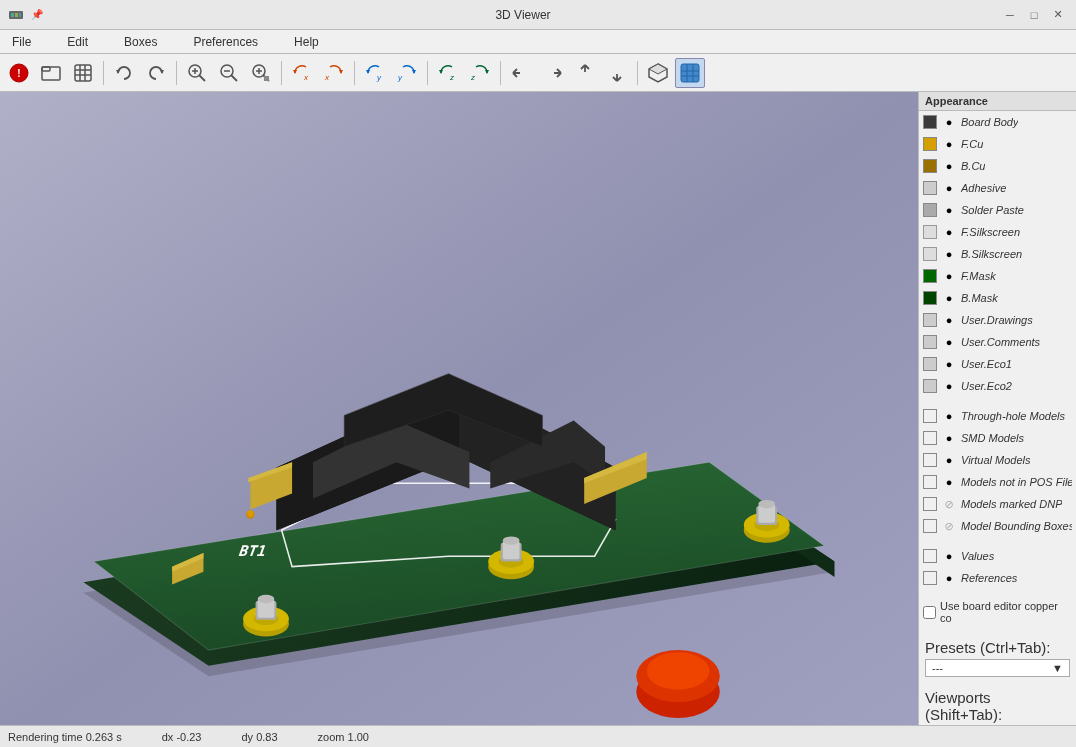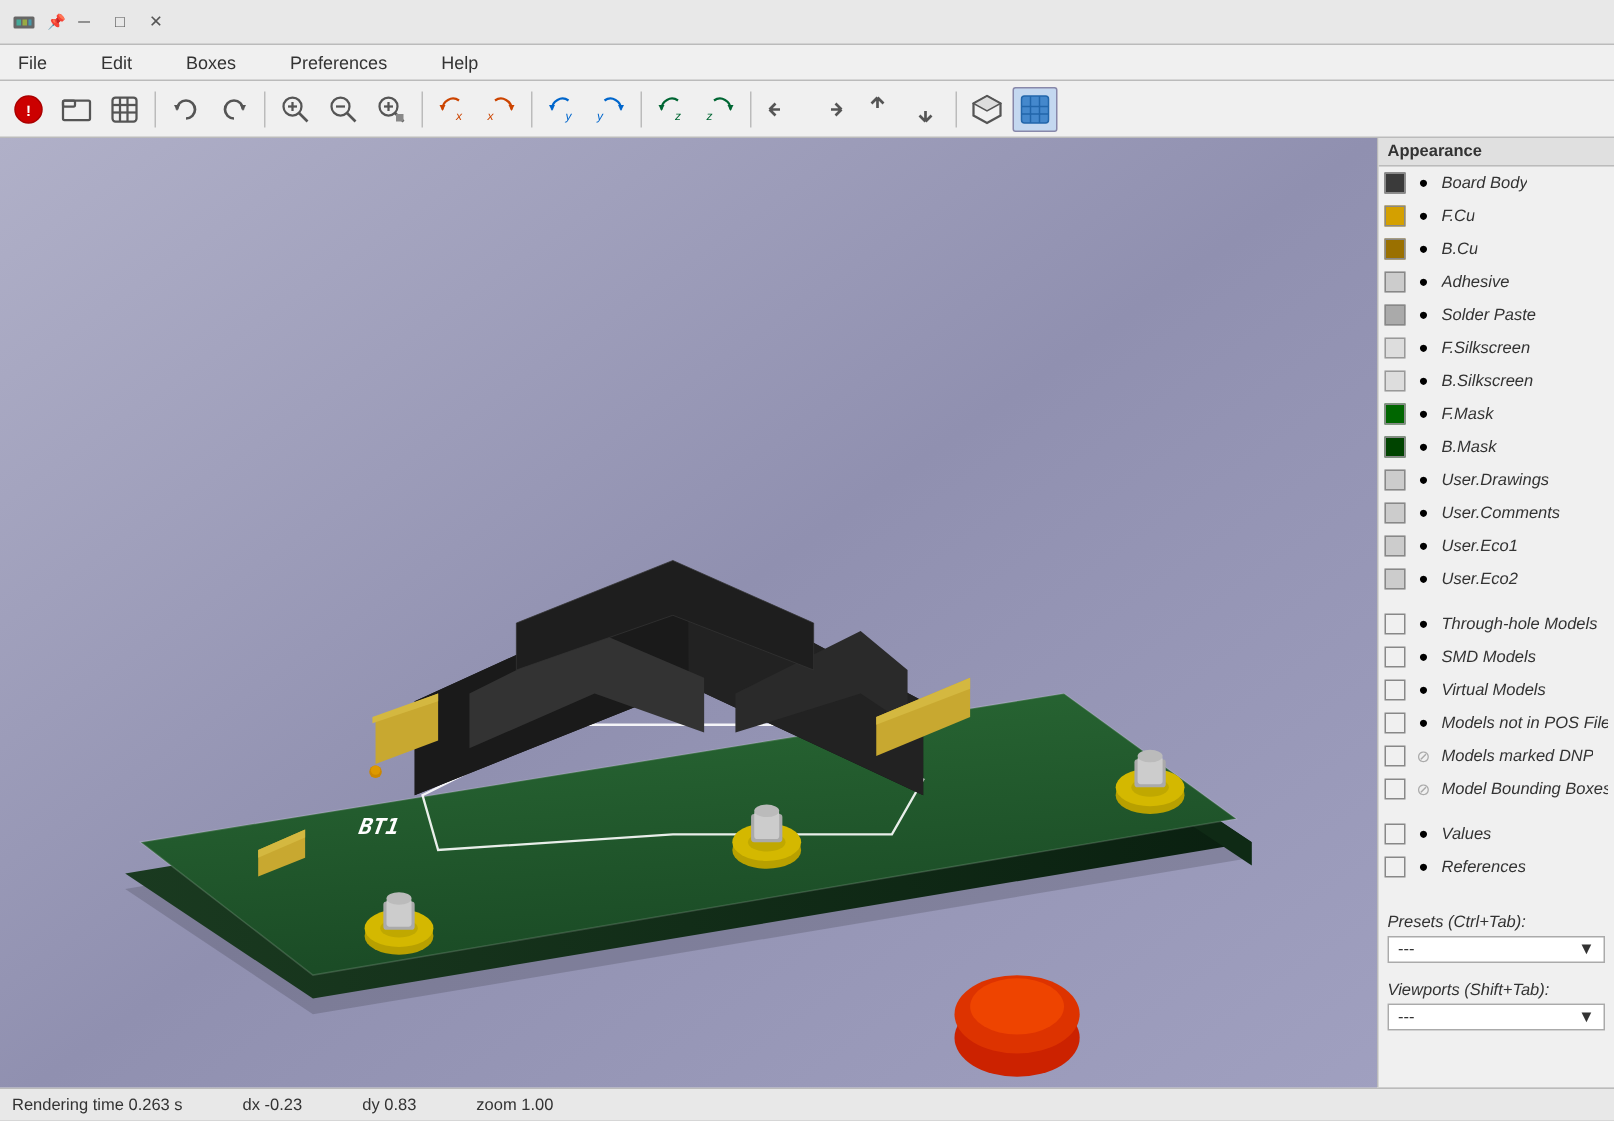--- a/index.html
+++ b/index.html
@@ -161,24 +161,23 @@
       gap: 4px;
       padding: 3px 4px;
       font-size: 11px;
       color: #333;
     }
     .checkbox-row input[type=checkbox] { flex-shrink: 0; }
     .preset-section {
       padding: 4px 6px;
     }
     .preset-label {
-      font-size: 11px;
+      font-size: 15px;
       color: #333;
       margin-bottom: 3px;
-      font-style: italic;
     }
     .preset-dropdown {
       display: flex;
       align-items: center;
       justify-content: space-between;
       border: 1px solid #aaa;
       background: white;
       padding: 2px 6px;
       font-size: 11px;
       color: #333;
@@ -199,20 +198,21 @@
     <div class="title-bar-icon">
       <svg width="16" height="16" viewBox="0 0 16 16">
         <rect x="1" y="4" width="14" height="8" rx="1" fill="#666"></rect>
         <rect x="3" y="6" width="3" height="4" fill="#4a9"></rect>
         <rect x="7" y="6" width="3" height="4" fill="#9a4"></rect>
         <rect x="11" y="6" width="2" height="4" fill="#49a"></rect>
       </svg>
     </div>
     <div class="title-bar-icon">📌</div>
   </div>
+  <div class="title-bar-title">3D Viewer</div>
   <div class="title-bar-controls">
     <div class="title-bar-btn">─</div>
     <div class="title-bar-btn">□</div>
     <div class="title-bar-btn close">✕</div>
   </div>
 </div>
 
 <div class="menu-bar">
   <div class="menu-item">File</div>
   <div class="menu-item">Edit</div>
@@ -576,20 +576,24 @@
         <span class="layer-name">Values</span>
       </div>
       <div class="layer-item">
         <div class="layer-color-box" style="background:transparent; border-color:#888;"></div>
         <div class="layer-eye">●</div>
         <span class="layer-name">References</span>
       </div>
 
       <div class="layer-divider"></div>
 
+      <div class="checkbox-row">
+        <input type="checkbox" style="">
+        <span>Use board editor copper co</span>
+      </div>
 
       <div class="layer-divider"></div>
 
       <div class="preset-section">
         <div class="preset-label">Presets (Ctrl+Tab):</div>
         <div class="preset-dropdown">
           <span>---</span>
           <span>▼</span>
         </div>
       </div>

